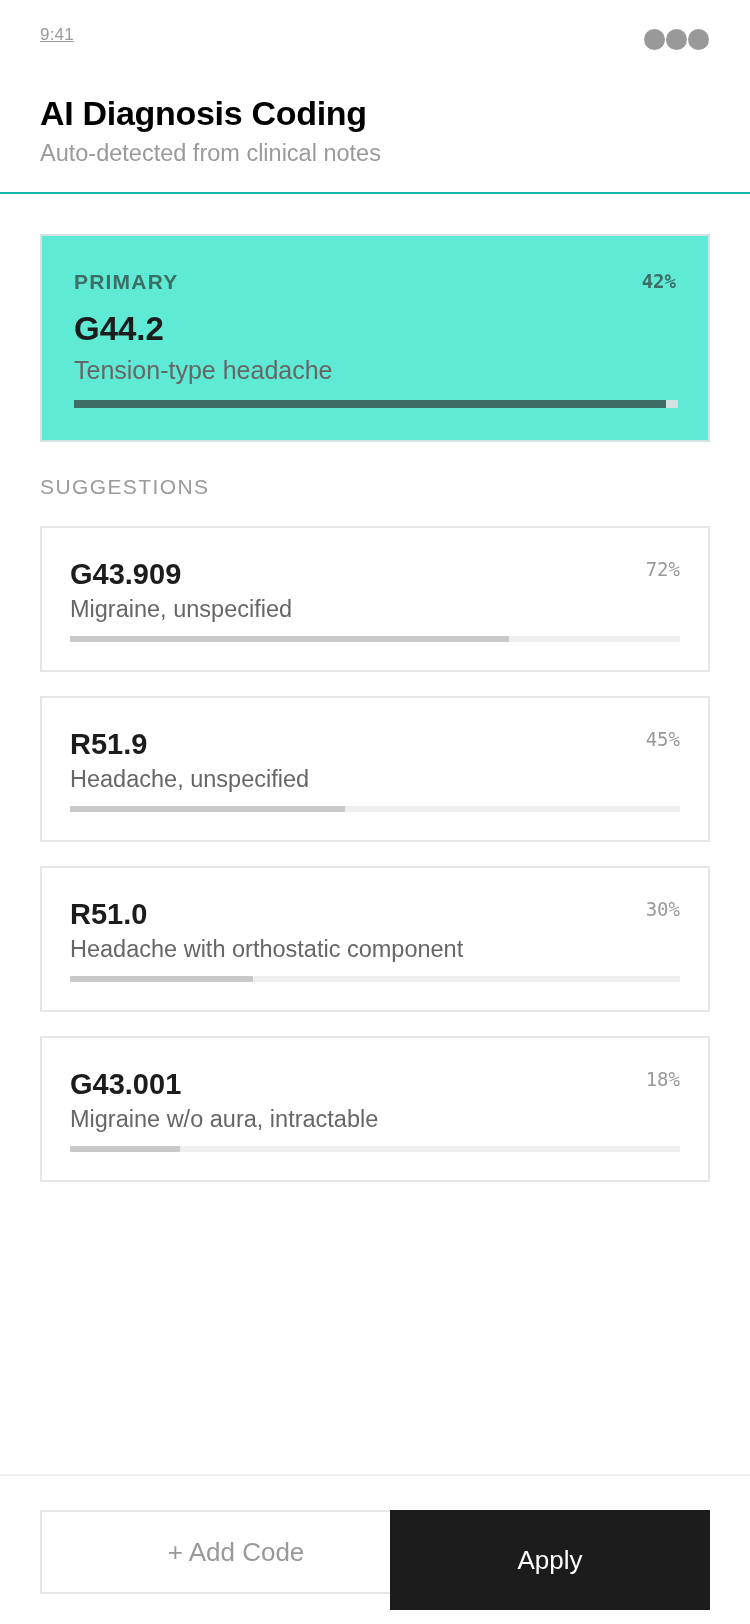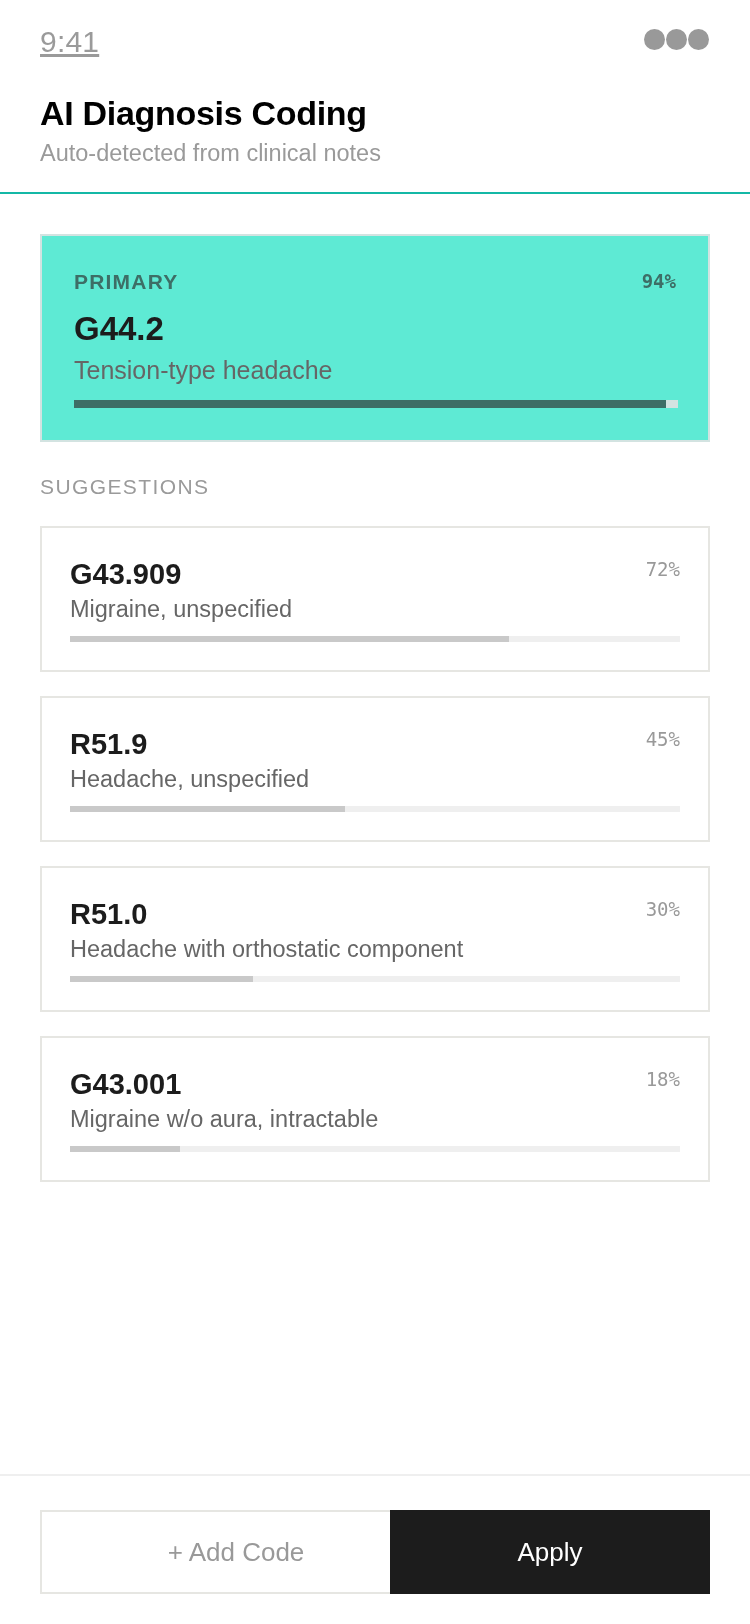--- a/index.html
+++ b/index.html
@@ -1,20 +1,20 @@
 <!DOCTYPE html>
 <html><head>
   <meta charset="utf-8">
   <style>
     * { box-sizing: border-box; margin: 0; padding: 0; }
     html, body { width: 750px; height: 1624px; background: #ffffff; overflow: hidden; }
     body { font-family: "Liberation Sans", "DejaVu Sans", sans-serif; color: #1c1c1c; position: relative; }
 
     .status-bar { position: absolute; left: 0; top: 0; width: 750px; height: 80px; }
-    .status-time { position: absolute; left: 40px; top: 25px; font-size: 30px; color: #9a9a9a; letter-spacing: 0.2px; text-decoration: underline; }
+    .status-time { position: absolute; left: 40px; top: 25px; font-size: 17px; color: #9a9a9a; letter-spacing: 0.2px; text-decoration: underline; }
     .status-dots { position: absolute; left: 644px; top: 29px; display: flex; gap: 1px; }
     .status-dots .dot { width: 21px; height: 21px; border-radius: 50%; background: #999999; }
 
     .header { position: absolute; left: 0; top: 80px; width: 750px; height: 114px; border-bottom: 2px solid #14b8a6; }
     .title { position: absolute; left: 40px; top: 14px; font-size: 34px; font-weight: bold; color: #000; letter-spacing: -0.3px; }
     .subtitle { position: absolute; left: 40px; top: 60px; font-size: 23.5px; color: #9a9a9a; }
 
     .primary-card { position: absolute; left: 40px; top: 234px; width: 670px; height: 208px; background: #5eead4; border: 2px solid #d3e3e1; }
     .primary-label { position: absolute; left: 32px; top: 34px; font-size: 21px; font-weight: bold; color: #3d6e66; letter-spacing: 1.2px; }
     .primary-pct { position: absolute; right: 32px; top: 34px; font-family: "DejaVu Sans Mono", "Liberation Mono", monospace; font-size: 19px; font-weight: bold; color: #3d6e66; }
@@ -28,42 +28,42 @@
     .suggestions { position: absolute; left: 40px; top: 526px; width: 670px; }
     .sug-card { position: relative; width: 670px; height: 146px; border: 2px solid #e6e6e2; background: #fff; margin-bottom: 24px; }
     .sug-code { position: absolute; left: 28px; top: 30px; font-size: 29px; font-weight: bold; color: #1c1c1c; }
     .sug-pct { position: absolute; right: 28px; top: 30px; font-family: "DejaVu Sans Mono", "Liberation Mono", monospace; font-size: 19px; color: #999999; }
     .sug-desc { position: absolute; left: 28px; top: 68px; font-size: 23.5px; color: #666666; }
     .sug-track { position: absolute; left: 28px; top: 108px; width: 610px; height: 6px; background: #efefef; }
     .sug-fill { height: 100%; background: #c9c9c9; }
 
     .footer { position: absolute; left: 0; top: 1474px; width: 750px; height: 150px; border-top: 2px solid #efefef; }
     .btn-add { position: absolute; left: 40px; top: 34px; width: 392px; height: 84px; border: 2px solid #e6e6e2; background: #fff; font-size: 26px; color: #999999; display: flex; align-items: center; justify-content: center; cursor: pointer; }
-    .btn-apply { position: absolute; left: 390px; top: 34px; width: 320px; height: 84px; background: #1c1c1c; color: #ffffff; font-size: 26px; display: flex; align-items: center; justify-content: center; cursor: pointer; border: none; }
+    .btn-apply { position: absolute; left: 390px; top: 34px; width: 320px; height: 100px; background: #1c1c1c; color: #ffffff; font-size: 26px; display: flex; align-items: center; justify-content: center; cursor: pointer; border: none; }
   </style>
 </head>
 <body>
 
 <div class="status-bar">
   <span class="status-time">9:41</span>
   <div class="status-dots">
     <span class="dot"></span>
     <span class="dot"></span>
     <span class="dot"></span>
   </div>
 </div>
 
 <div class="header">
   <h1 class="title">AI Diagnosis Coding</h1>
   <div class="subtitle">Auto-detected from clinical notes</div>
 </div>
 
 <div class="primary-card">
   <span class="primary-label">PRIMARY</span>
-  <span class="primary-pct">94%</span>
+  <span class="primary-pct">42%</span>
   <div class="primary-code">G44.2</div>
   <div class="primary-desc">Tension-type headache</div>
   <div class="primary-track">
     <div class="primary-fill" style="width: 98%;"></div>
   </div>
 </div>
 
 <div class="section-label">SUGGESTIONS</div>
 
 <div class="suggestions">

